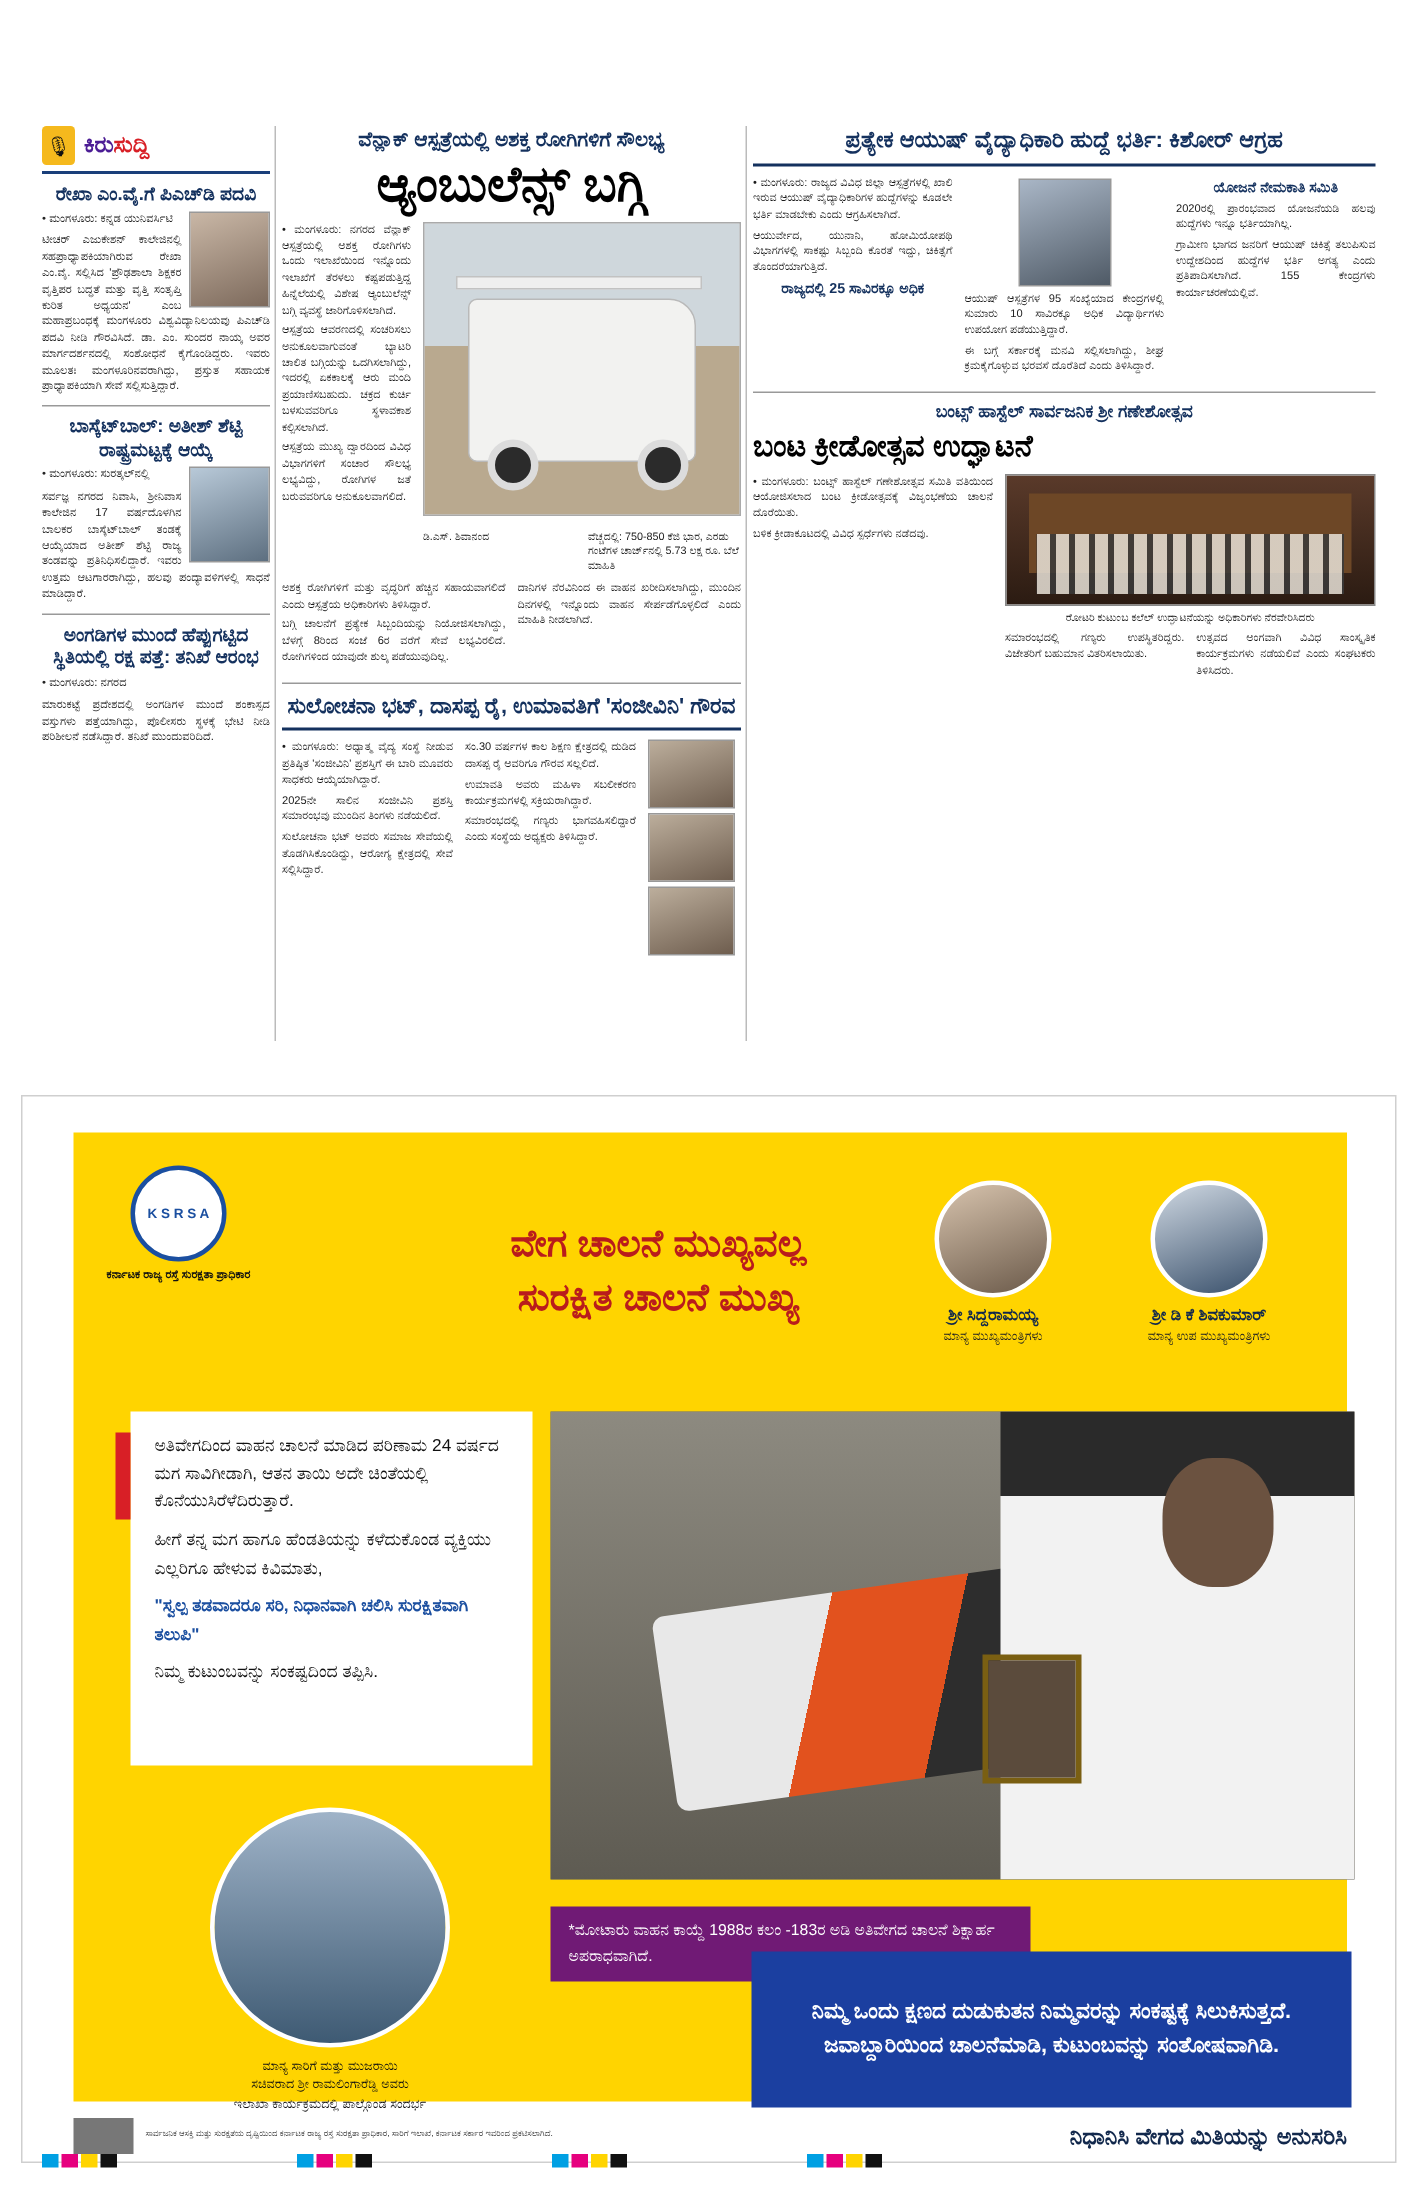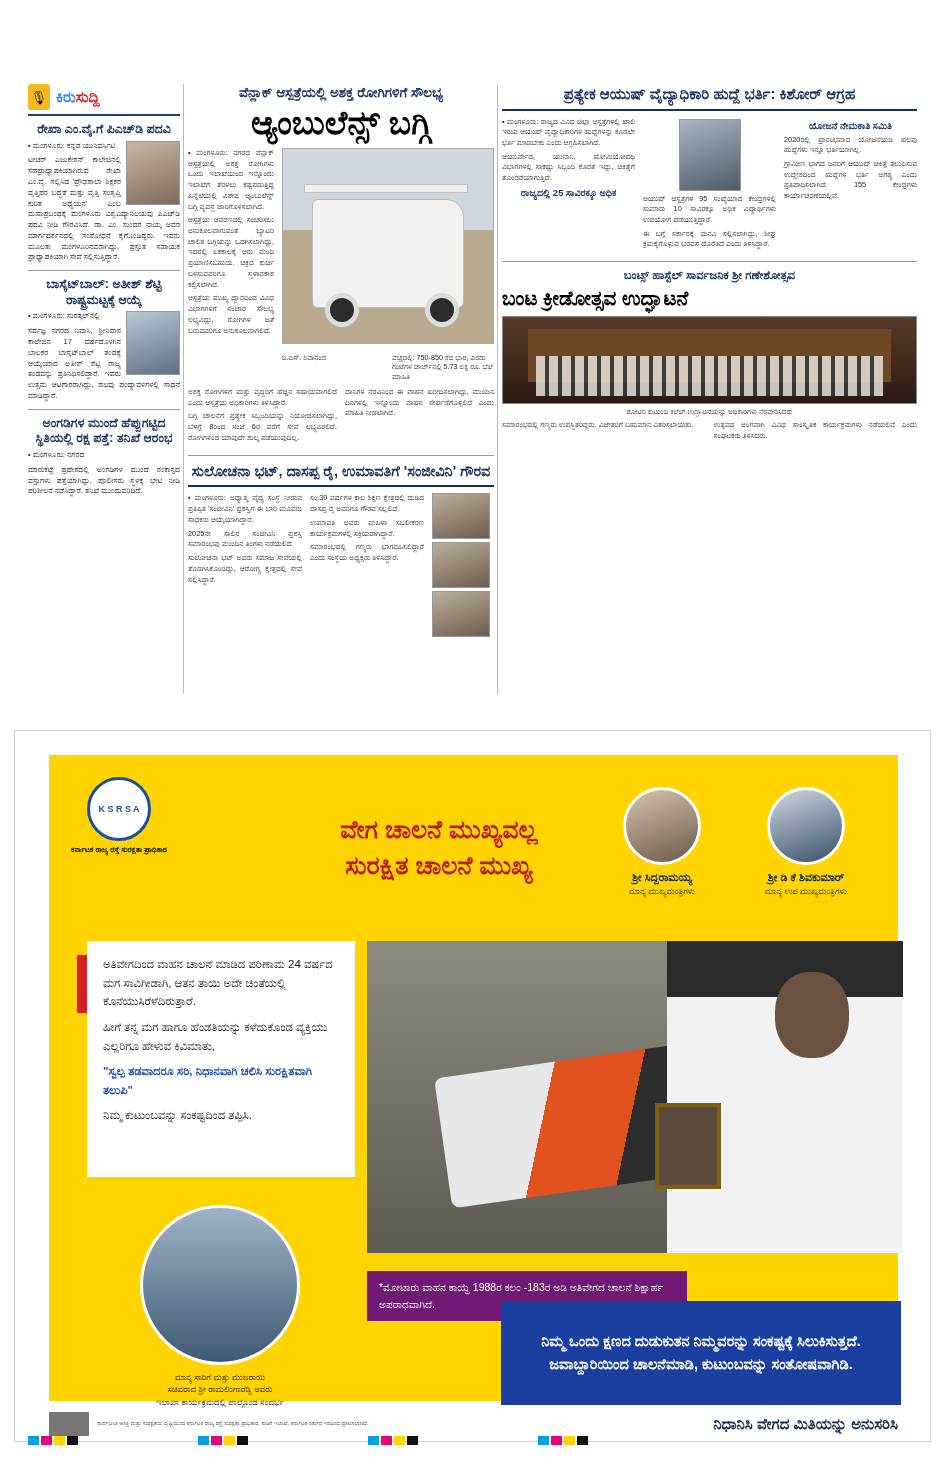--- a/index.html
+++ b/index.html
@@ -53,21 +53,21 @@
   .c2 { left:160px; width:306px; }
   .c3 { left:474px; width:415px; }
 
   .vline { position:absolute; top:0; width:1px; background:#bbb; height:610px; }
 
   
   .kiru {
     border-bottom:2px solid #1a3f7a; padding-bottom:4px; display:flex; align-items:center; gap:6px;
   }
   .kiru .mic { width:22px; height:26px; background:#f5b91d; border-radius:3px; display:flex;align-items:center;justify-content:center; font-size:13px;}
-  .kiru .t1 { color:#3b82f6; font-size:15px; font-weight:bold; }
+  .kiru .t1 { color:#4c1d95; font-size:15px; font-weight:bold; }
   .kiru .t2 { color:#d81f26; font-size:15px; font-weight:bold; }
 
   .brief { margin-top:6px; }
   .brief h3 {
     margin:4px 0 3px; font-size:12.5px; line-height:1.25; text-align:center;
     color:#14315e; font-weight:bold;
   }
   .brief p {
     margin:0 0 4px; font-size:7.6px; line-height:1.42; text-align:justify; color:#222;
   }
@@ -362,20 +362,24 @@
           <p></p>
         </div>
       </div>
 
       <div class="hl"></div>
 
       <div class="kicker" style="font-size:11.5px;">ಬಂಟ್ಸ್ ಹಾಸ್ಟೆಲ್ ಸಾರ್ವಜನಿಕ ಶ್ರೀ ಗಣೇಶೋತ್ಸವ</div>
       <div class="bighead2">ಬಂಟ ಕ್ರೀಡೋತ್ಸವ ಉದ್ಘಾಟನೆ</div>
 
       <div class="three">
+        <div style="flex:0 0 160px;" class="body">
+          <p>• ಮಂಗಳೂರು: ಬಂಟ್ಸ್ ಹಾಸ್ಟೆಲ್ ಗಣೇಶೋತ್ಸವ ಸಮಿತಿ ವತಿಯಿಂದ ಆಯೋಜಿಸಲಾದ ಬಂಟ ಕ್ರೀಡೋತ್ಸವಕ್ಕೆ ವಿಜೃಂಭಣೆಯ ಚಾಲನೆ ದೊರೆಯಿತು.</p>
+          <p>ಬಳಿಕ ಕ್ರೀಡಾಕೂಟದಲ್ಲಿ ವಿವಿಧ ಸ್ಪರ್ಧೆಗಳು ನಡೆದವು.</p>
+        </div>
         <div style="flex:1;">
           <div class="groupphoto">
             <div class="stage"></div>
             <div class="ppl"></div>
           </div>
           <div class="caption" style="text-align:center;">ರೋಟರಿ ಕುಟುಂಬ ಕಲೆಲ್ ಉದ್ಘಾಟನೆಯನ್ನು ಅಧಿಕಾರಿಗಳು ನೆರವೇರಿಸಿದರು</div>
           <div class="cols2" style="margin-top:4px;">
             <div class="body">
               <p>ಸಮಾರಂಭದಲ್ಲಿ ಗಣ್ಯರು ಉಪಸ್ಥಿತರಿದ್ದರು. ವಿಜೇತರಿಗೆ ಬಹುಮಾನ ವಿತರಿಸಲಾಯಿತು.</p>
             </div>

